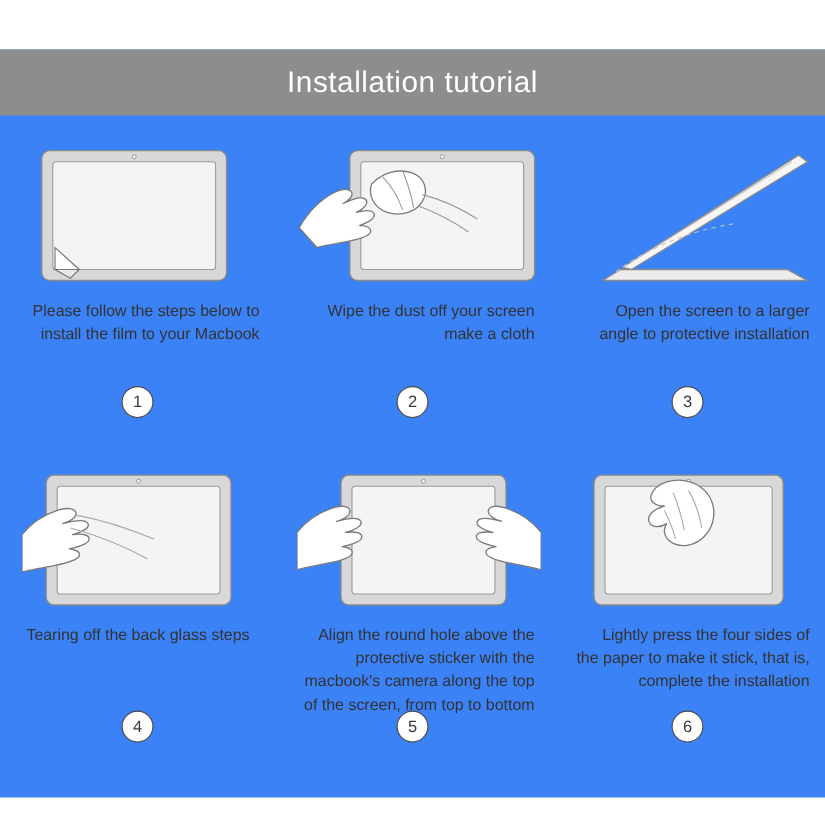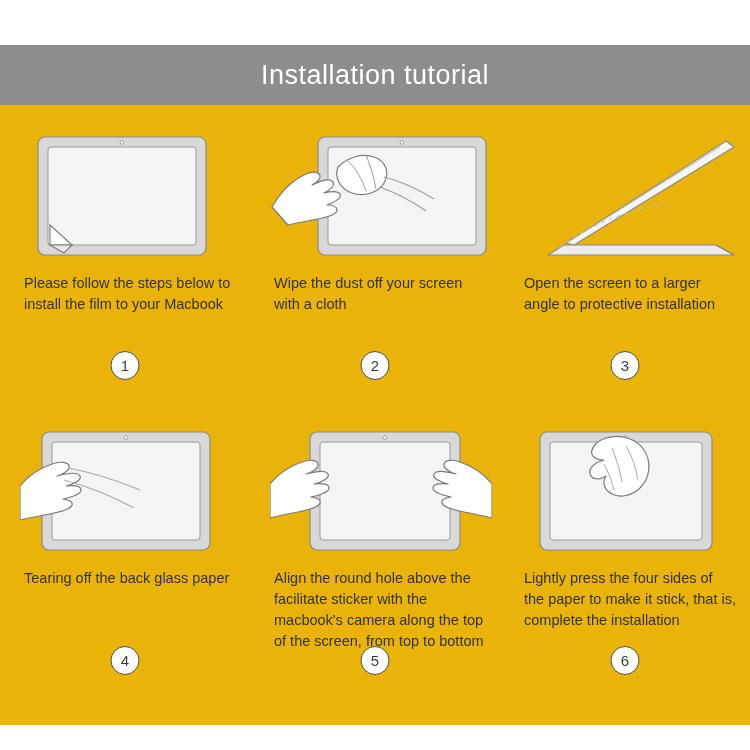--- a/index.html
+++ b/index.html
@@ -11,21 +11,22 @@
     width: 750px;
     height: 750px;
     font-family: "Liberation Sans", sans-serif;
     color: #2b2b2b;
     overflow: hidden;
   }
   .page {
     position: relative;
     width: 750px;
     height: 750px;
-    background: #eab308;
+    background: #3b82f6;
+    text-align: right;
   }
   .top-strip {
     position: absolute;
     left: 0; top: 0;
     width: 750px;
     height: 45px;
     background: #ffffff;
   }
   .header-bar {
     position: absolute;
@@ -136,21 +137,21 @@
           <rect x="58" y="14" width="148" height="98" rx="3" fill="#f4f4f4" stroke="#9a9a9a" stroke-width="1"></rect>
           <circle cx="132" cy="9.5" r="1.8" fill="#ffffff" stroke="#8a8a8a" stroke-width="0.8"></circle>
           <path d="M2 74 C10 60 22 48 34 42 C40 39 46 38 49 41 C52 44 48 49 42 52 C50 48 58 45 62 48 C66 51 61 57 54 60 C62 58 68 58 70 61 C72 65 65 69 57 72 C63 72 67 74 67 77 C67 81 58 84 48 86 C38 88 26 90 18 92 Z" fill="#ffffff" stroke="#7a7a7a" stroke-width="1.2" stroke-linejoin="round"></path>
           <path d="M68 34 C78 24 92 20 104 24 C116 28 120 40 114 50 C108 60 94 64 82 60 C70 56 64 44 68 34 Z" fill="#ffffff" stroke="#7a7a7a" stroke-width="1.2"></path>
           <path d="M78 28 C86 36 92 46 96 58" fill="none" stroke="#9a9a9a" stroke-width="1"></path>
           <path d="M96 22 C100 32 104 44 106 56" fill="none" stroke="#9a9a9a" stroke-width="1"></path>
           <path d="M114 44 C130 48 148 56 164 66" fill="none" stroke="#9a9a9a" stroke-width="1.1"></path>
           <path d="M110 54 C126 60 142 68 156 78" fill="none" stroke="#9a9a9a" stroke-width="1.1"></path>
         </svg>
       </div>
-      <div class="caption">Wipe the dust off your screen with a cloth</div>
+      <div class="caption">Wipe the dust off your screen make a cloth</div>
       <div class="step-num">2</div>
     </div>
 
     <div class="cell">
       <div class="art">
         <svg viewBox="0 0 222 128" width="222" height="128">
           <path d="M44 112 L196 112 L214 122 L28 122 Z" fill="#ececec" stroke="#8a8a8a" stroke-width="1.2" stroke-linejoin="round"></path>
           <path d="M196 112 L214 122" fill="none" stroke="#8a8a8a" stroke-width="1.2"></path>
           <path d="M46 110 L206 8 L214 14 L54 112 Z" fill="#f6f6f6" stroke="#8a8a8a" stroke-width="1.2" stroke-linejoin="round"></path>
           <path d="M56 104 L200 14" fill="none" stroke="#bbbbbb" stroke-width="0.9"></path>
@@ -165,35 +166,35 @@
       <div class="art">
         <svg viewBox="0 0 222 128" width="222" height="128">
           <rect x="22" y="4" width="168" height="118" rx="7" fill="#d8d8d8" stroke="#8a8a8a" stroke-width="1.2"></rect>
           <rect x="32" y="14" width="148" height="98" rx="3" fill="#f4f4f4" stroke="#9a9a9a" stroke-width="1"></rect>
           <circle cx="106" cy="9.5" r="1.8" fill="#ffffff" stroke="#8a8a8a" stroke-width="0.8"></circle>
           <path d="M0 58 C8 48 20 40 32 36 C40 33 48 34 49 38 C50 42 44 46 37 48 C48 45 58 44 60 48 C62 52 54 56 46 58 C55 57 61 58 61 62 C61 66 52 69 43 71 C50 72 53 74 52 77 C51 81 40 84 30 86 C20 88 8 90 0 92 Z" fill="#ffffff" stroke="#7a7a7a" stroke-width="1.2" stroke-linejoin="round"></path>
           <path d="M48 40 C70 44 96 52 120 62" fill="none" stroke="#a8a8a8" stroke-width="1.1"></path>
           <path d="M44 52 C66 58 92 68 114 80" fill="none" stroke="#a8a8a8" stroke-width="1.1"></path>
         </svg>
       </div>
-      <div class="caption">Tearing off the back glass paper</div>
+      <div class="caption">Tearing off the back glass steps</div>
       <div class="step-num">4</div>
     </div>
 
     <div class="cell">
       <div class="art">
         <svg viewBox="0 0 222 128" width="222" height="128">
           <rect x="40" y="4" width="150" height="118" rx="7" fill="#d8d8d8" stroke="#8a8a8a" stroke-width="1.2"></rect>
           <rect x="50" y="14" width="130" height="98" rx="3" fill="#f4f4f4" stroke="#9a9a9a" stroke-width="1"></rect>
           <circle cx="115" cy="9.5" r="1.8" fill="#ffffff" stroke="#8a8a8a" stroke-width="0.8"></circle>
           <path d="M0 56 C8 46 20 38 32 34 C40 31 47 32 48 36 C49 40 43 44 36 46 C47 43 56 42 58 46 C60 50 52 54 44 56 C53 55 59 56 59 60 C59 64 50 67 41 69 C48 70 51 72 50 75 C49 79 38 82 28 84 C18 86 8 88 0 90 Z" fill="#ffffff" stroke="#7a7a7a" stroke-width="1.2" stroke-linejoin="round"></path>
           <path d="M222 56 C214 46 202 38 190 34 C182 31 175 32 174 36 C173 40 179 44 186 46 C175 43 166 42 164 46 C162 50 170 54 178 56 C169 55 163 56 163 60 C163 64 172 67 181 69 C174 70 171 72 172 75 C173 79 184 82 194 84 C204 86 214 88 222 90 Z" fill="#ffffff" stroke="#7a7a7a" stroke-width="1.2" stroke-linejoin="round"></path>
         </svg>
       </div>
-      <div class="caption">Align the round hole above the facilitate sticker with the macbook's camera along the top of the screen, from top to bottom</div>
+      <div class="caption">Align the round hole above the protective sticker with the macbook's camera along the top of the screen, from top to bottom</div>
       <div class="step-num">5</div>
     </div>
 
     <div class="cell">
       <div class="art">
         <svg viewBox="0 0 222 128" width="222" height="128">
           <rect x="20" y="4" width="172" height="118" rx="7" fill="#d8d8d8" stroke="#8a8a8a" stroke-width="1.2"></rect>
           <rect x="30" y="14" width="152" height="98" rx="3" fill="#f4f4f4" stroke="#9a9a9a" stroke-width="1"></rect>
           <circle cx="106" cy="9.5" r="1.8" fill="#ffffff" stroke="#8a8a8a" stroke-width="0.8"></circle>
           <path d="M86 10 C100 6 116 10 124 22 C132 34 130 50 120 60 C112 68 100 70 92 66 C84 62 82 54 86 48 C80 52 72 52 70 46 C68 40 76 34 84 32 C76 32 70 28 72 22 C74 16 80 12 86 10 Z" fill="#ffffff" stroke="#7a7a7a" stroke-width="1.2" stroke-linejoin="round"></path>

